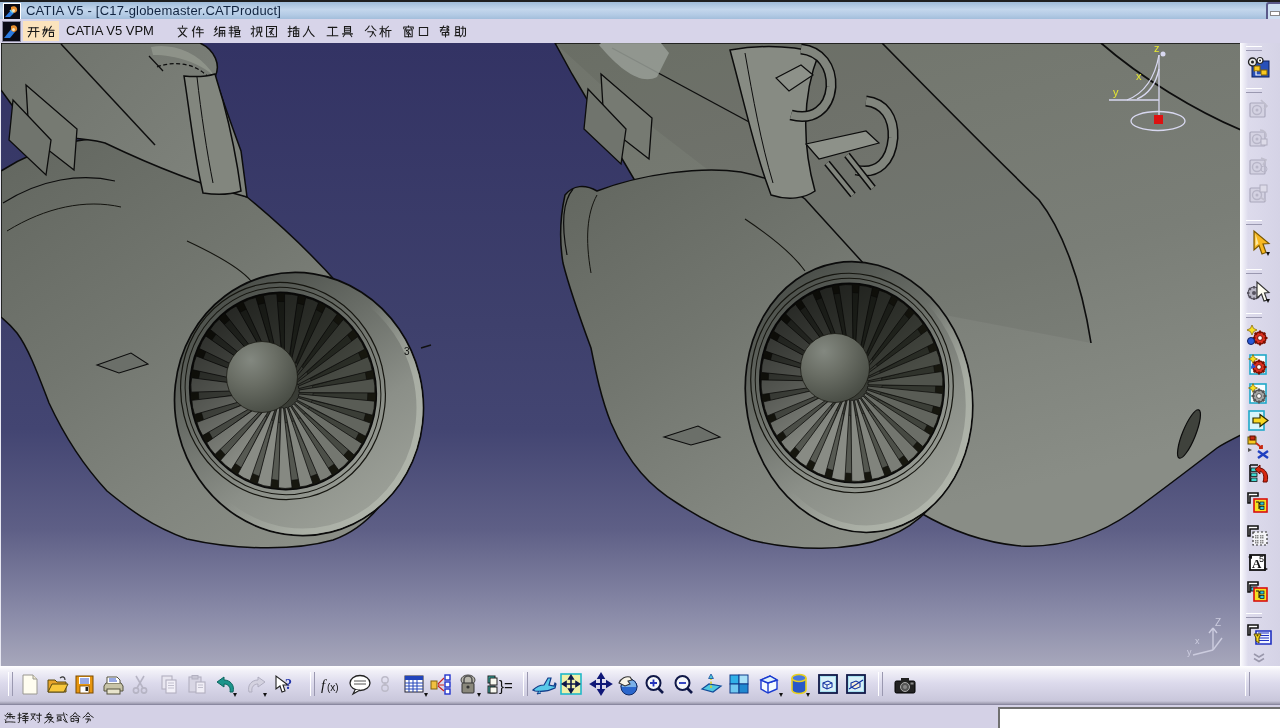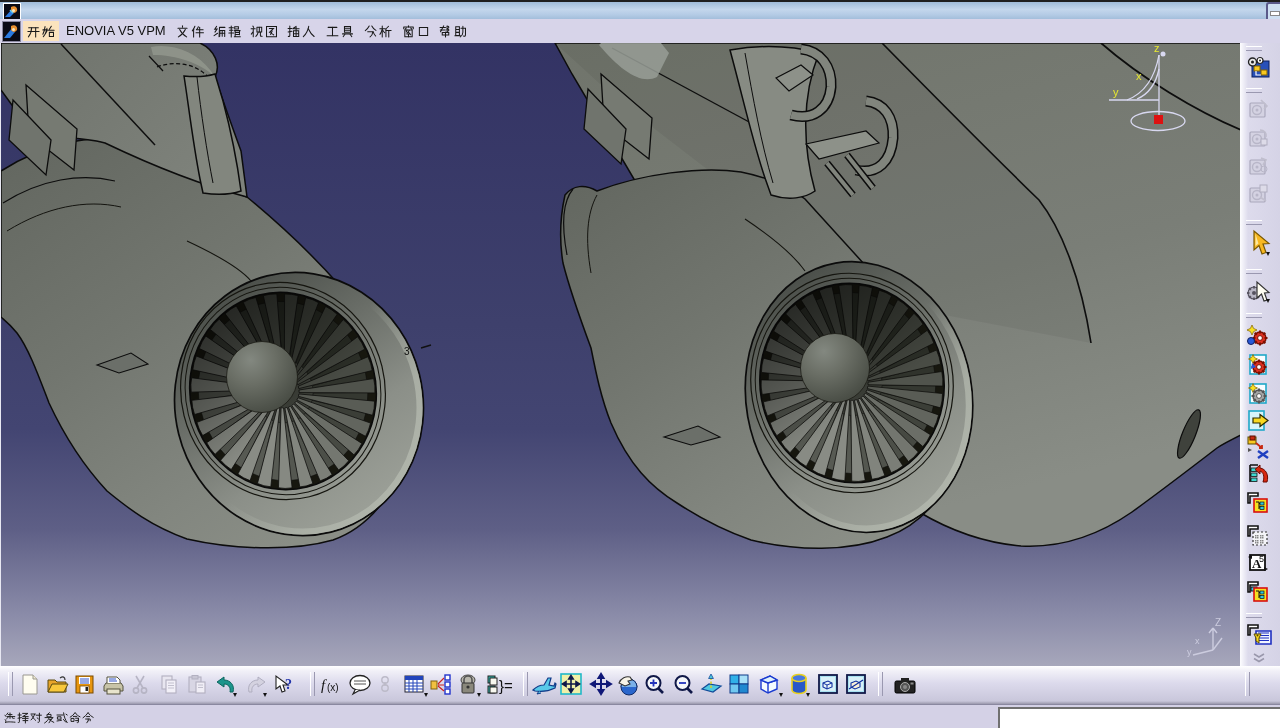--- a/index.html
+++ b/index.html
@@ -1,20 +1,21 @@
 <!DOCTYPE html>
 <html><head><meta charset="utf-8"><style>html,body{margin:0;padding:0;width:1280px;height:728px;overflow:hidden;font-family:"Liberation Sans",sans-serif;background:#d6d3e8}.a{position:absolute}</style></head><body>
 <div class="a" style="left:0;top:0;width:1280px;height:2px;background:#1e1e1e"></div>
 <div class="a" style="left:0;top:2px;width:1280px;height:17px;background:linear-gradient(#9fbbd8,#c3d6ec 45%,#b4cbe5 75%,#a3bedb)">
     <div class="a" style="left:3px;top:1px;width:16px;height:15px;background:#0a0a14;border:1px solid #fff"><svg width="16" height="15">
         <path d="M1,13 L8,5 L11,8 L6,13 Z" fill="#2a7ae0"></path>
         <path d="M7,3 C10,1 14,3 13,7 C11,10 8,9 7,7 Z" fill="#e89030"></path>
         <path d="M6,6 l3,3" stroke="#60c8f0" stroke-width="1.5"></path>
         <circle cx="9.5" cy="6.5" r="1.5" fill="#f8e8c0"></circle>
       </svg></div>
+    <div class="a" style="left:26px;top:1px;font-size:13px;color:#10233f;letter-spacing:0.2px">CATIA V5 - [C17-globemaster.CATProduct]</div>
     <div class="a" style="left:1266px;top:0px;width:14px;height:16px;background:#cfe0f2;border:2px solid #5a5a8a;border-radius:3px">
       <div style="margin:7px 2px 0 2px;height:3px;background:#fff;border:1px solid #888"></div>
     </div>
   </div>
 <div class="a" style="left:0;top:19px;width:1280px;height:24px;background:#d7d4e9">
     <div class="a" style="left:2px;top:2px;width:17px;height:19px;background:#0a0a14;border:1px solid #8a88a0"><svg width="17" height="19">
         <path d="M1,16 L9,6 L12,10 L7,16 Z" fill="#2a7ae0"></path>
         <path d="M8,4 C11,2 15,4 14,8 C12,11 9,10 8,8 Z" fill="#e89030"></path>
         <circle cx="10.5" cy="7.5" r="1.5" fill="#f8e8c0"></circle>
       </svg></div>
@@ -184,21 +185,21 @@
           </svg></span>
         <span style="display:inline-block;width:13px;margin-right:2px"><svg width="13" height="13" viewBox="0 0 12 12" style="overflow:visible">
             <g fill="none" stroke="#1a1a1a" stroke-width="0.95" stroke-linecap="round">
               <path d="M1.6,1.6 H5 V9.6 H1.6 Z M1.6,4.2 H5 M1.6,6.8 H5"></path>
               <path d="M0.8,10 H6"></path>
               <path d="M8.2,1.2 V6.8 C8.2,8.6 7.4,10 5.8,11"></path>
               <path d="M6.4,3 H10.6 V8.8 C10.6,10.2 10.2,10.6 8.8,10.2"></path>
             </g>
           </svg></span>
       </span></div>
-    <div class="a" style="left:66px;top:4px;font-size:13px;color:#111">ENOVIA V5 VPM</div>
+    <div class="a" style="left:66px;top:4px;font-size:13px;color:#111">CATIA V5 VPM</div>
   </div>
 <div class="a" style="left:0;top:43px;width:1240px;height:623px;border-left:1px solid #e8e8f2">
     <svg width="1240" height="623" viewBox="0 0 1240 623" style="display:block">
       <defs>
 <linearGradient id="bg" x1="0" y1="0" x2="0" y2="1">
  <stop offset="0" stop-color="#333364"></stop>
           <stop offset="0.45" stop-color="#3e406c"></stop>
  <stop offset="0.62" stop-color="#434572"></stop>
           <stop offset="0.78" stop-color="#5e5f86"></stop>
  <stop offset="0.92" stop-color="#8b8ca9"></stop>

